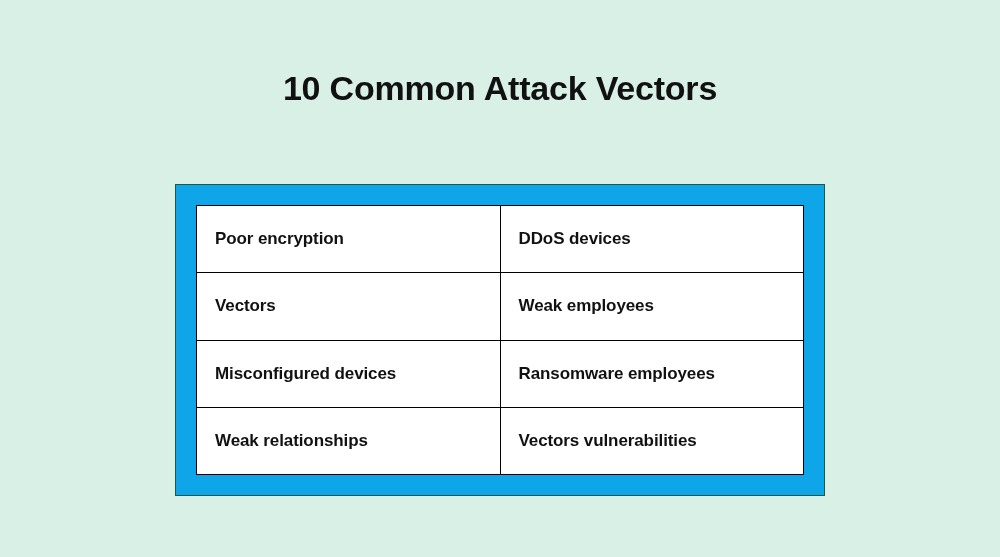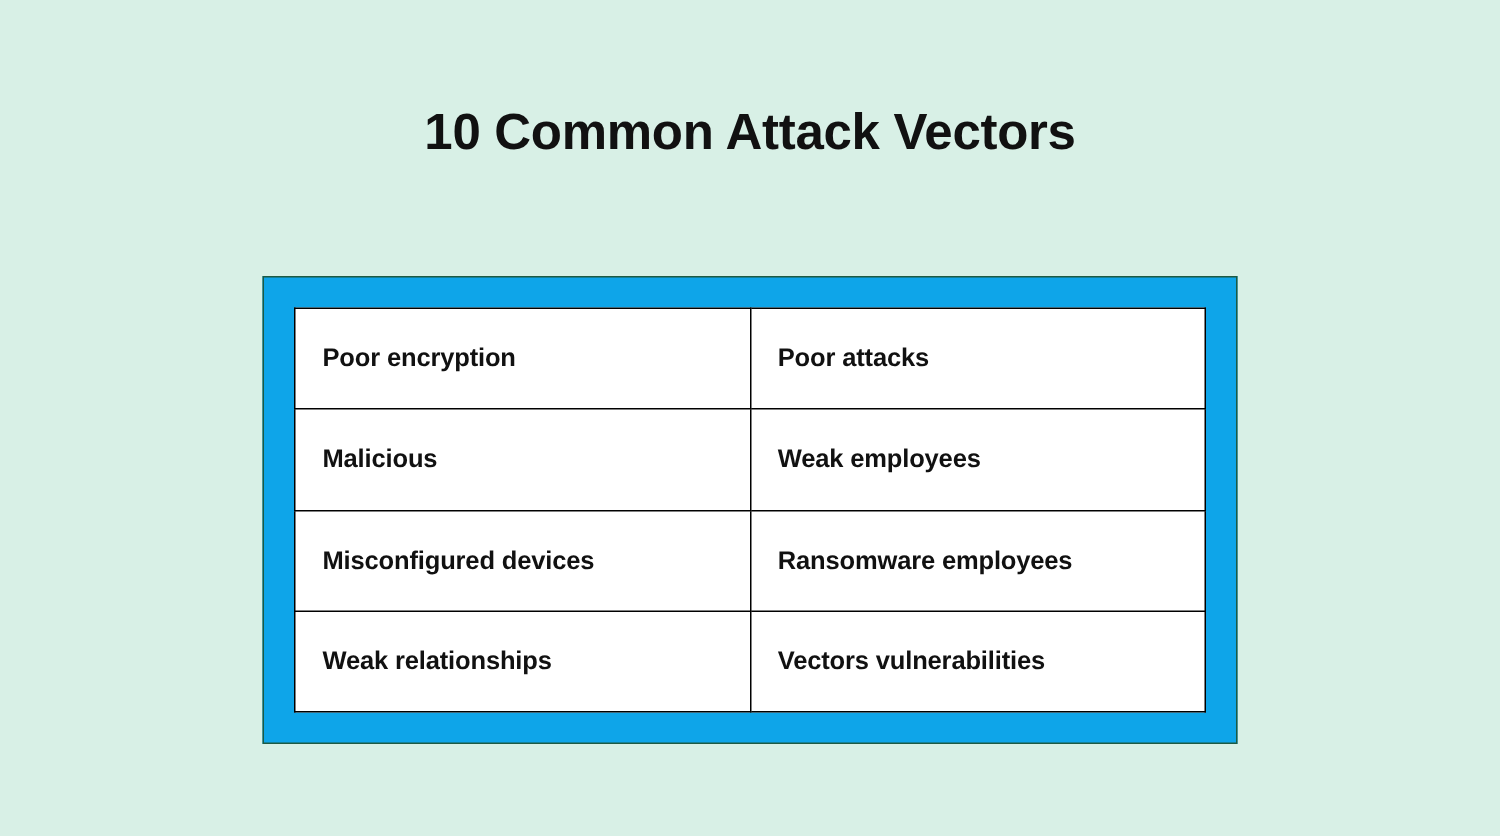--- a/index.html
+++ b/index.html
@@ -81,24 +81,24 @@
 
 <div class="page">
 
   <div class="title">10 Common Attack Vectors</div>
 
   <div class="frame">
     <table class="vectors-table">
       <tbody>
         <tr>
           <td class="col-left">Poor encryption</td>
-          <td class="col-right">Poor attacks</td>
+          <td class="col-right">DDoS devices</td>
         </tr>
         <tr>
-          <td class="col-left">Malicious</td>
+          <td class="col-left">Vectors</td>
           <td class="col-right">Weak employees</td>
         </tr>
         <tr>
           <td class="col-left">Misconfigured devices</td>
           <td class="col-right">Ransomware employees</td>
         </tr>
         <tr>
           <td class="col-left">Weak relationships</td>
           <td class="col-right">Vectors vulnerabilities</td>
         </tr>

